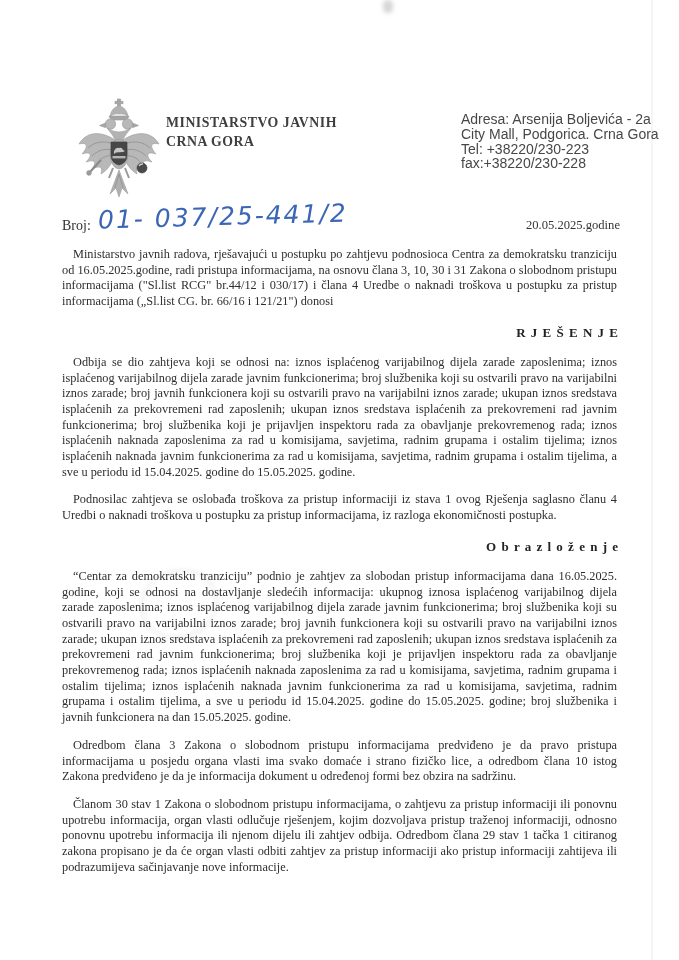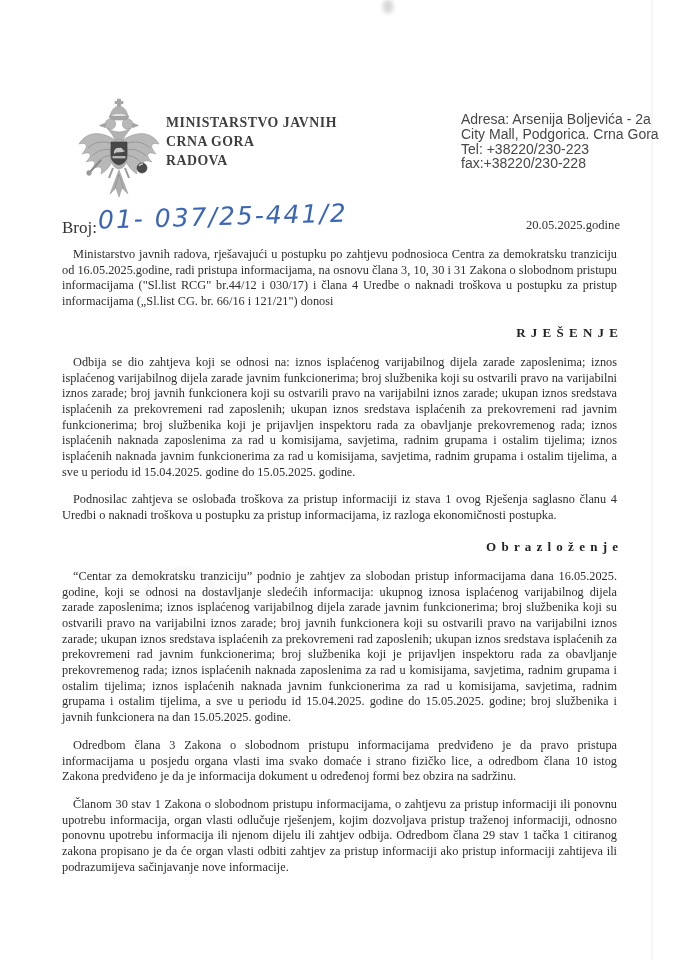--- a/index.html
+++ b/index.html
@@ -24,21 +24,21 @@
     letter-spacing:0.5px;color:#3f3f3f;
   }
   .contact{
     position:absolute;left:461px;top:104px;
     font-family:"Liberation Sans", sans-serif;
     font-size:14px;line-height:14.8px;color:#474747;margin-top:8px;
   }
 
   
   .ref-row{position:absolute;left:62px;right:59px;top:206px;height:40px;}
-  .broj-label{font-size:17px;color:#333;position:absolute;left:0;top:12px;}
+  .broj-label{font-size:14px;color:#333;position:absolute;left:0;top:12px;}
   .broj-hand{
     position:absolute;left:36px;top:-4px;
     font-family:"DejaVu Sans", sans-serif;
     font-style:italic;
     font-size:25px;letter-spacing:2px;
     transform:rotate(-1.6deg);
     white-space:nowrap;
   }
   .ref-date{position:absolute;right:0;top:12px;font-size:12.6px;color:#333;}
 
@@ -98,21 +98,20 @@
 
       <path d="M37,70 L33,80 M49,70 L53,80" stroke="#9a9a9a" stroke-width="2" fill="none"></path>
       <path d="M43,72 L34,96 L40,90 L43,99 L46,90 L52,96 Z" fill="#b0b0b0"></path>
       <path d="M43,76 L39,90 M43,76 L47,90" stroke="#8f8f8f" stroke-width="0.8" fill="none"></path>
     </g>
   </svg>
 
   <div class="ministry">
     <div>MINISTARSTVO JAVNIH</div>
     <div>CRNA GORA</div>
-    <div>RADOVA</div>
   </div>
 
   <div class="contact">
     <div>Adresa: Arsenija Boljevića - 2a</div>
     <div>City Mall, Podgorica. Crna Gora</div>
     <div>Tel: +38220/230-223</div>
     <div>fax:+38220/230-228</div>
   </div>
 
   <div class="ref-row">

